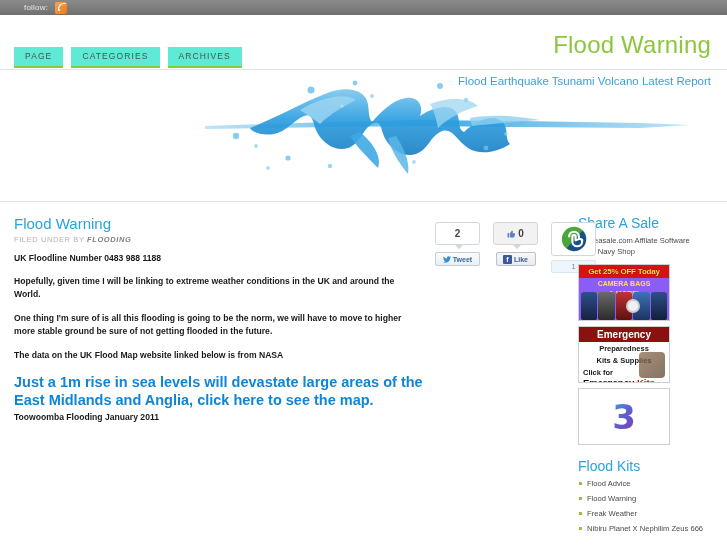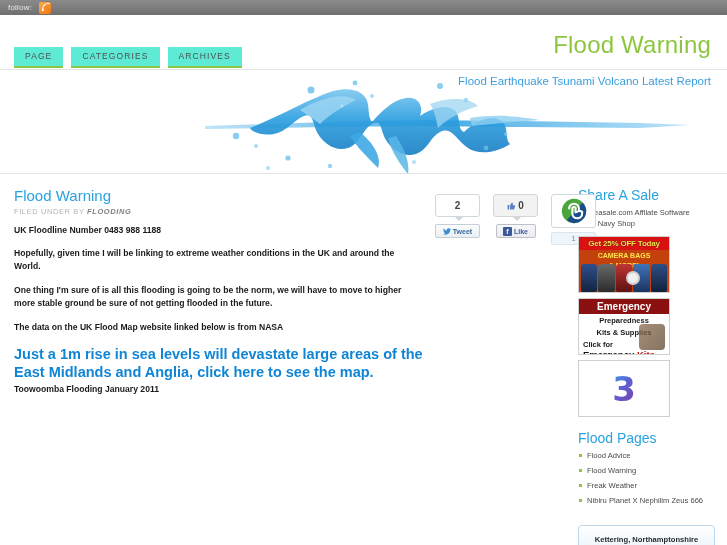--- a/index.html
+++ b/index.html
@@ -10,21 +10,21 @@
     background: #ffffff;
     font-family: "Liberation Sans", sans-serif;
   }
 
   
   #follow-bar {
     height: 15px;
     background: linear-gradient(to bottom, #8a8a8a 0%, #7e7e7e 50%, #6f6f6f 100%);
     display: flex;
     align-items: center;
-    padding-left: 8px;
+    padding-left: 24px;
     gap: 7px;
   }
   #follow-bar .follow-label {
     color: #e8e8e8;
     font-size: 8px;
     letter-spacing: .2px;
     font-family: "Liberation Sans", sans-serif;
   }
   .rss-icon {
     width: 12px; height: 12px;
@@ -94,21 +94,21 @@
     text-transform: uppercase;
     cursor: pointer;
     background: #5eead4;
     margin-right: 8px;
     white-space: nowrap;
   }
 
   
   #banner {
     position: relative;
-    height: 105px;
+    height: 133px;
     margin-top: 10px;
     border-top: 1px solid #e3e3e3;
     border-bottom: 1px solid #e3e3e3;
     overflow: hidden;
     background: #ffffff;
   }
   #tagline {
     position: absolute;
     right: 16px;
     top: 5px;
@@ -265,21 +265,21 @@
     width: 92px;
     height: 57px;
     border: 1px solid #cfcfcf;
     margin-bottom: 5px;
     overflow: hidden;
     position: relative;
     background: #fff;
   }
 
   
-  .ad1 { background: #c2410c; }
+  .ad1 { background: #8b5cf6; }
   .ad1 .top-red {
     height: 13px; background: #d81212;
     color: #ffe14d; font-size: 8px; font-weight: bold;
     display:flex;align-items:center;justify-content:center;
     letter-spacing:-.2px;
     text-shadow: 0 0 1px #000;
   }
   .ad1 .l2 {
     color: #ffe14d; font-size: 7px; font-weight: bold; text-align:center;
     line-height: 1.05; padding-top: 2px;
@@ -510,21 +510,21 @@
         <div class="em-l2">Kits &amp; Supplies</div>
         <div class="em-l3">Click for</div>
         <div class="em-l4"><span>Emergency </span><span class="red">Kits</span></div>
         <div style="position:absolute;right:4px;bottom:4px;width:26px;height:26px;border-radius:4px;background:linear-gradient(135deg,#8a6a4a,#5c4430);opacity:.75"></div>
       </div>
 
       <div class="ad-box ad3">
         <span class="three-glyph">3</span>
       </div>
 
-      <h2 class="side-h" id="flood-pages-h">Flood Pages</h2>
+      <h2 class="side-h" id="flood-pages-h">Flood Kits</h2>
       <ul class="page-list">
         <li>Flood Advice</li>
         <li>Flood Warning</li>
         <li>Freak Weather</li>
         <li>Nibiru Planet X Nephilim Zeus 666</li>
       </ul>
 
       <div id="weather">
         <div class="loc1">Kettering, Northamptonshire</div>
 

